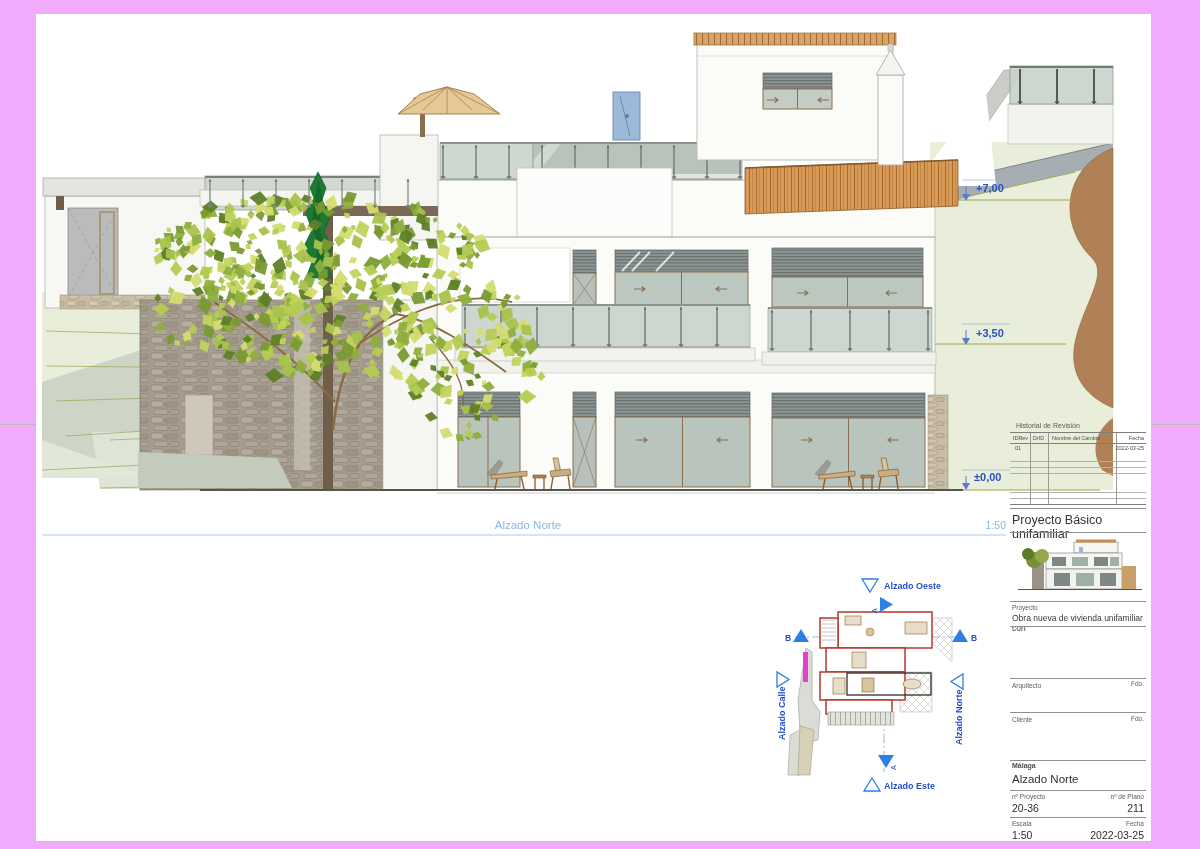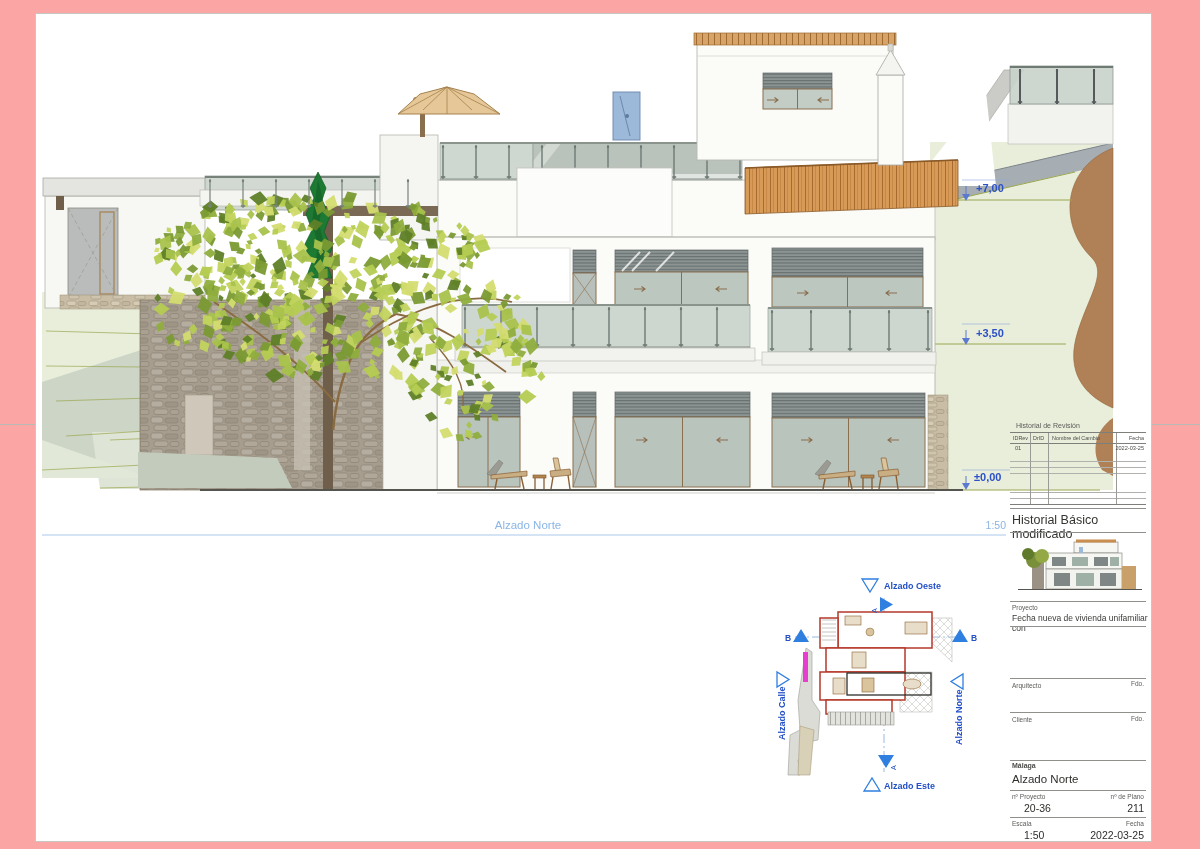--- a/index.html
+++ b/index.html
@@ -1,34 +1,34 @@
 <!DOCTYPE html>
 <html><head>
 <meta charset="utf-8">
 <style>
   html,body{margin:0;padding:0;background:#f6f6f4;font-family:"Liberation Sans",sans-serif;}
-  #stage{position:relative;width:1200px;height:849px;background:#fca5a5;overflow:hidden;}
+  #stage{position:relative;width:1200px;height:849px;background:#f0abfc;overflow:hidden;}
   #sheet{position:absolute;left:35px;top:13px;width:1117px;height:829px;background:#ffffff;border:1px solid #c6c6c2;box-sizing:border-box;}
   .tick{position:absolute;height:1px;background:#b9b9b5;}
   svg text{font-family:"Liberation Sans",sans-serif;}
   
   #titleblock{position:absolute;left:1008px;top:420px;width:144px;height:422px;font-family:"Liberation Sans",sans-serif;color:#3a3a38;}
   .tb-abs{position:absolute;}
   .lbl{font-size:6.5px;color:#5a5a57;}
   .sig{font-size:6.5px;color:#5a5a57;}
   .hline{position:absolute;height:1px;background:#8f8f8b;left:2px;right:6px;}
   .vline{position:absolute;width:1px;background:#9a9a96;}
   #rev-table{position:absolute;left:2px;top:12px;right:6px;height:72px;border-top:1px solid #7e7e7a;}
   .rev-rows{position:absolute;left:0;right:0;top:10px;bottom:0;
      background:repeating-linear-gradient(to bottom,transparent 0px,transparent 5.6px,#b0b0ac 5.6px,#b0b0ac 6.2px);}
   .rev-h{font-size:5.4px;color:#4c4c49;position:absolute;top:2px;}
   .rev-v{font-size:5.6px;color:#4c4c49;position:absolute;top:12px;}
   .doc-title{font-size:12.5px;color:#333330;}
   .dwg-name{font-size:11.5px;color:#2e2e2b;}
-  .field-val{font-size:10.5px;color:#2e2e2b;margin-left:12px;}
+  .field-val{font-size:10.5px;color:#2e2e2b;}
 </style>
 </head>
 <body>
 
 <div id="stage">
   <div id="sheet"></div>
   <div class="tick" style="left:0;top:424px;width:35px;"></div>
   <div class="tick" style="left:1152px;top:424px;width:48px;"></div>
 
   <svg id="dwg" width="1200" height="849" viewBox="0 0 1200 849" style="position:absolute;left:0;top:0;">
@@ -1024,21 +1024,21 @@
       <div class="vline" style="left:106px;top:0;height:72px;"></div>
       <span class="rev-h" style="left:3px;">IDRev</span>
       <span class="rev-h" style="left:23px;">DrID</span>
       <span class="rev-h" style="left:42px;">Nombre del Cambio</span>
       <span class="rev-h" style="right:2px;">Fecha</span>
       <span class="rev-v" style="left:5px;">01</span>
       <span class="rev-v" style="right:2px;">2022-03-25</span>
       <div class="hline" style="bottom:0;left:0;right:0;background:#7e7e7a;"></div>
     </div>
     <div class="hline" style="top:88px;"></div>
-    <div class="tb-abs doc-title" style="left:4px;top:93px;">Historial Básico modificado</div>
+    <div class="tb-abs doc-title" style="left:4px;top:93px;">Proyecto Básico unifamiliar</div>
     <div class="hline" style="top:112px;"></div>
 
     <svg class="tb-abs" style="left:8px;top:118px;" width="128" height="60" viewBox="0 0 128 60">
       <rect x="0" y="0" width="128" height="60" fill="#ffffff"></rect>
       <rect x="58" y="4" width="44" height="11" fill="#f6f6f3" stroke="#8a8a84" stroke-width="0.7"></rect>
       <rect x="60" y="1.5" width="40" height="3" fill="#c98d4e"></rect>
       <rect x="30" y="15" width="76" height="16" fill="#f6f6f3" stroke="#8a8a84" stroke-width="0.7"></rect>
       <rect x="36" y="19" width="14" height="9" fill="#7e8686"></rect>
         <rect x="56" y="19" width="16" height="9" fill="#9fb0a6"></rect>
       <rect x="78" y="19" width="14" height="9" fill="#7e8686"></rect>
@@ -1051,21 +1051,21 @@
       <circle cx="18" cy="22" r="8" fill="#7a8f3a"></circle>
         <circle cx="26" cy="18" r="7" fill="#94a845"></circle>
         <circle cx="12" cy="16" r="6" fill="#5f7a2a"></circle>
       <rect x="106" y="28" width="14" height="23" fill="#c9a06a"></rect>
       <line x1="2" y1="51.5" x2="126" y2="51.5" stroke="#55554f" stroke-width="1"></line>
       <rect x="63" y="9" width="4" height="6" fill="#9db9d9"></rect>
     </svg>
 
     <div class="hline" style="top:181px;"></div>
     <div class="tb-abs lbl" style="left:4px;top:184px;">Proyecto</div>
-    <div class="tb-abs" style="left:4px;top:193px;font-size:8.5px;color:#3a3a38;">Fecha nueva de vivienda unifamiliar con</div>
+    <div class="tb-abs" style="left:4px;top:193px;font-size:8.5px;color:#3a3a38;">Obra nueva de vivienda unifamiliar con</div>
     <div class="hline" style="top:206px;"></div>
 
     <div class="hline" style="top:258px;"></div>
     <div class="tb-abs lbl" style="left:4px;top:262px;">Arquitecto</div>
     <div class="tb-abs sig" style="right:8px;top:260px;">Fdo.</div>
     <div class="hline" style="top:292px;"></div>
     <div class="tb-abs lbl" style="left:4px;top:296px;">Cliente</div>
     <div class="tb-abs sig" style="right:8px;top:295px;">Fdo.</div>
 
     <div class="hline" style="top:340px;"></div>

